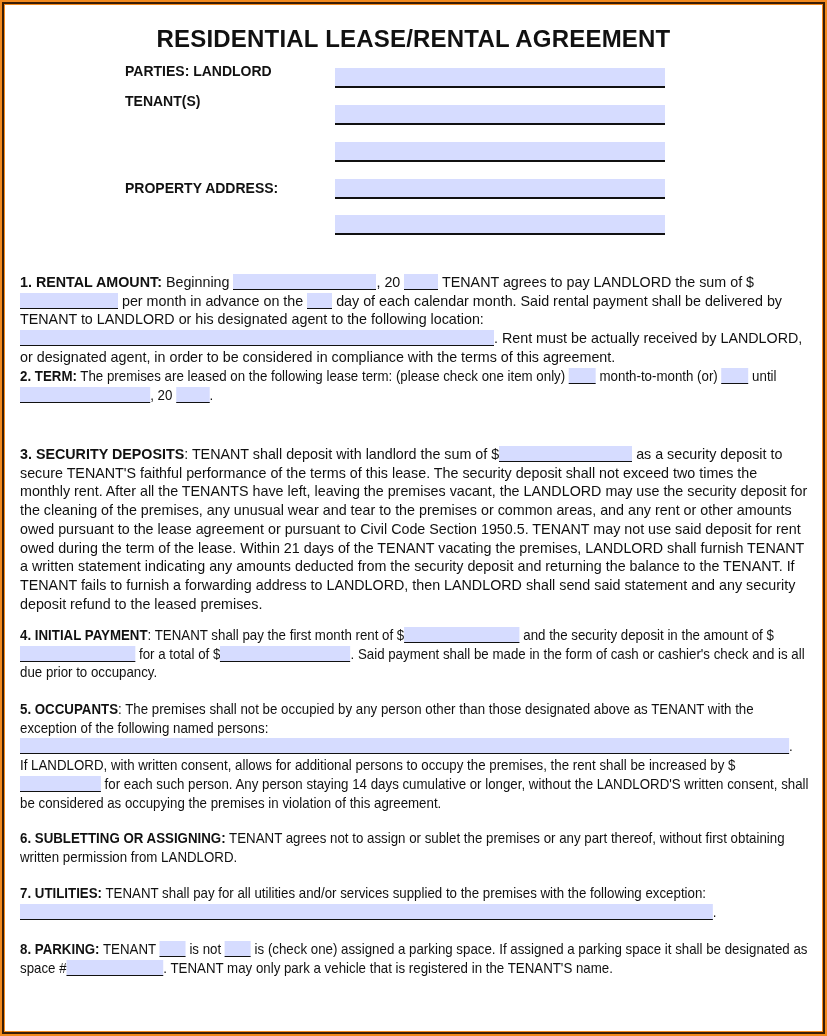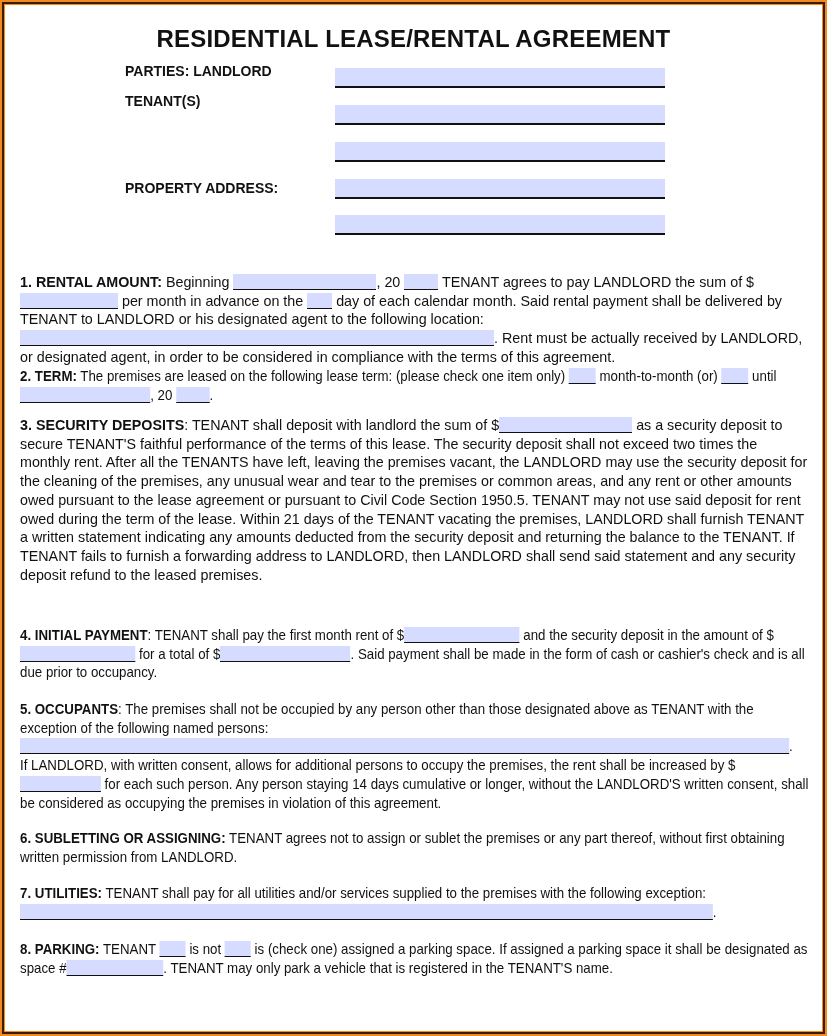--- a/index.html
+++ b/index.html
@@ -63,21 +63,21 @@
   <div class="party-field" style="top:210px;"></div>
 
   <div class="section" style="top:250px;margin-top:18px;">
     <p><span class="b">1. RENTAL AMOUNT:</span><span> Beginning </span><span class="fld" style="width:143px"></span><span>, 20 </span><span class="fld" style="width:34px"></span><span> TENANT agrees to pay LANDLORD the sum of $</span><span class="fld" style="width:98px"></span><span> per month in advance on the </span><span class="fld" style="width:25px"></span><span> day of each calendar month. Said rental payment shall be delivered by TENANT to LANDLORD or his designated agent to the following location: </span><span class="fld" style="width:474px"></span><span>. Rent must be actually received by LANDLORD, or designated agent, in order to be considered in compliance with the terms of this agreement.</span></p>
   </div>
 
   <div class="section narrow" style="top:362px;">
     <p><span class="b">2. TERM:</span><span> The premises are leased on the following lease term: (please check one item only) </span><span class="fld" style="width:29px"></span><span> month-to-month (or) </span><span class="fld" style="width:29px"></span><span> until </span><span class="fld" style="width:140px"></span><span>, 20 </span><span class="fld" style="width:36px"></span><span>.</span></p>
   </div>
 
-  <div class="section" style="top:411px;">
+  <div class="section" style="top:440px;">
     <p><span class="b">3. SECURITY DEPOSITS</span><span>: TENANT shall deposit with landlord the sum of  $</span><span class="fld" style="width:133px"></span><span> as a security deposit to secure TENANT'S faithful performance of the terms of this lease. The security deposit shall not exceed two times the monthly rent. After all the TENANTS have left, leaving the premises vacant, the LANDLORD may use the security deposit for the cleaning of the premises, any unusual wear and tear to the premises or common areas, and any rent or other amounts owed pursuant to the lease agreement or pursuant to Civil Code Section 1950.5. TENANT may not use said deposit for rent owed during the term of the lease. Within 21 days of the TENANT vacating the premises, LANDLORD shall furnish TENANT a written statement indicating any amounts deducted from the security deposit and returning the balance to the TENANT. If TENANT fails to furnish a forwarding address to LANDLORD, then LANDLORD shall send said statement and any security deposit refund to the leased premises.</span></p>
   </div>
 
   <div class="section narrow" style="top:621px;">
     <p><span class="b">4. INITIAL PAYMENT</span><span>: TENANT shall pay the first month rent of $</span><span class="fld" style="width:124px"></span><span> and the security deposit in the amount of $</span><span class="fld" style="width:124px"></span><span> for a total of $</span><span class="fld" style="width:140px"></span><span>. Said payment shall be made in the form of cash or cashier's check and is all due prior to occupancy.</span></p>
   </div>
 
   <div class="section narrow" style="top:695px;">
     <p><span class="b">5. OCCUPANTS</span><span>: The premises shall not be occupied by any person other than those designated above as TENANT with the exception of the following named persons:</span></p>
     <p><span class="fld" style="width:827px"></span><span>.</span></p>

